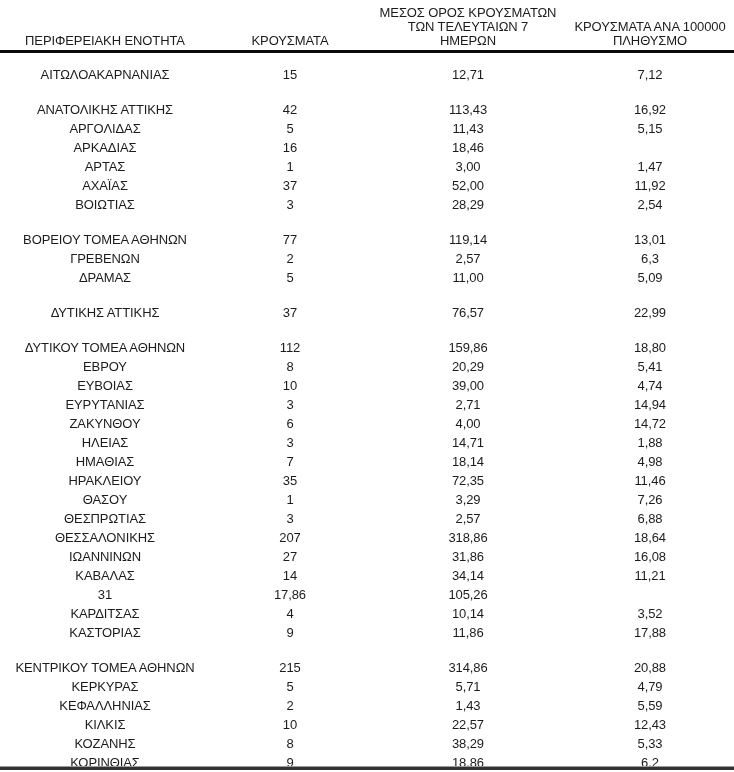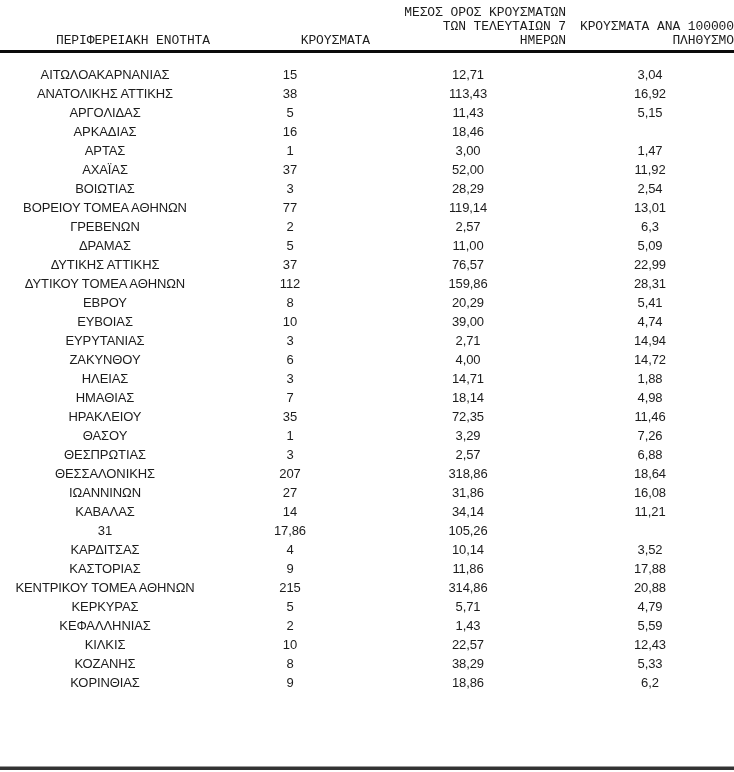--- a/index.html
+++ b/index.html
@@ -18,23 +18,23 @@
   }
   .thead {
     align-items:end;
     padding-top:6px;
     padding-bottom:2px;
     min-height:42px;
     border-bottom:3px solid #0a0a0a;
     font-size:13px;
     line-height:14px;
   }
-  .th { text-align:right;font-family:Liberation Mono, monospace; }
+  .th { text-align:center; }
   .tbody { width:710px; }
-  .group { }
+  .group { margin-top:16px; }
   .group:first-child { margin-top:12px; }
   .row { height:19px; align-items:center; font-size:13px; line-height:19px; }
   .cell { text-align:center; white-space:nowrap; }
   .bottom-rule {
     position:absolute;
     left:0; top:766px;
     width:734px; height:4px;
     background:#333333;
     border-top:1px solid #9a9a9a;
     box-sizing:border-box;
@@ -62,27 +62,27 @@
       <div>ΠΛΗΘΥΣΜΟ</div>
     </div>
   </div>
 
   <div class="tbody">
       <div class="group">
         <div class="row grid">
     <div class="cell">ΑΙΤΩΛΟΑΚΑΡΝΑΝΙΑΣ</div>
     <div class="cell">15</div>
     <div class="cell">12,71</div>
-    <div class="cell">3,04</div>
+    <div class="cell">7,12</div>
   </div>
       </div>
       <div class="group">
         <div class="row grid">
     <div class="cell">ΑΝΑΤΟΛΙΚΗΣ ΑΤΤΙΚΗΣ</div>
-    <div class="cell">38</div>
+    <div class="cell">42</div>
     <div class="cell">113,43</div>
     <div class="cell">16,92</div>
   </div>
         <div class="row grid">
     <div class="cell">ΑΡΓΟΛΙΔΑΣ</div>
     <div class="cell">5</div>
     <div class="cell">11,43</div>
     <div class="cell">5,15</div>
   </div>
         <div class="row grid">
@@ -135,21 +135,21 @@
     <div class="cell">37</div>
     <div class="cell">76,57</div>
     <div class="cell">22,99</div>
   </div>
       </div>
       <div class="group">
         <div class="row grid">
     <div class="cell">ΔΥΤΙΚΟΥ ΤΟΜΕΑ ΑΘΗΝΩΝ</div>
     <div class="cell">112</div>
     <div class="cell">159,86</div>
-    <div class="cell">28,31</div>
+    <div class="cell">18,80</div>
   </div>
         <div class="row grid">
     <div class="cell">ΕΒΡΟΥ</div>
     <div class="cell">8</div>
     <div class="cell">20,29</div>
     <div class="cell">5,41</div>
   </div>
         <div class="row grid">
     <div class="cell">ΕΥΒΟΙΑΣ</div>
     <div class="cell">10</div>

